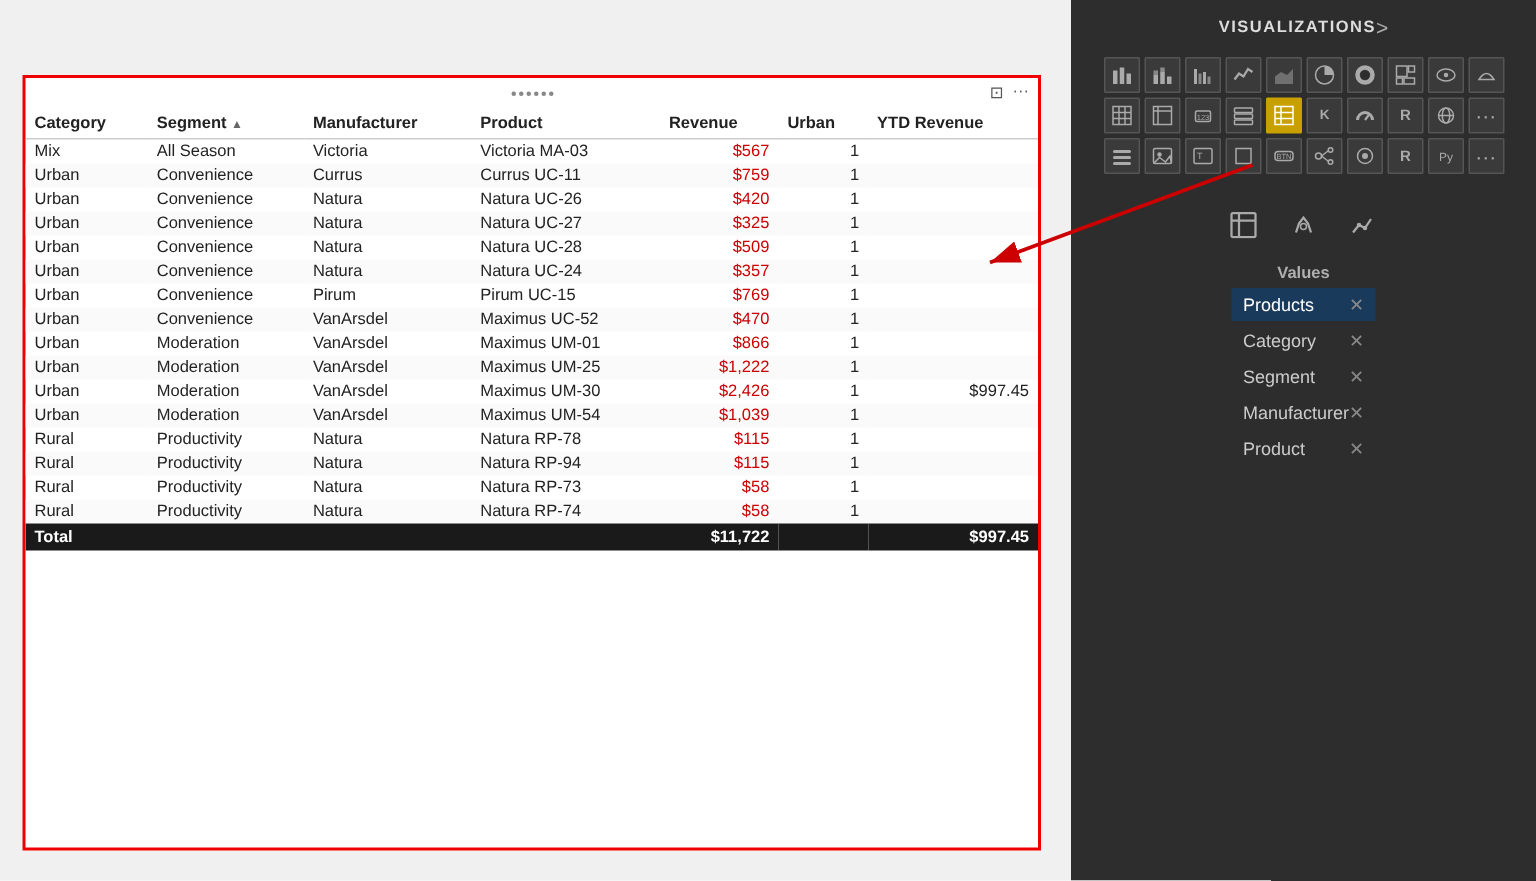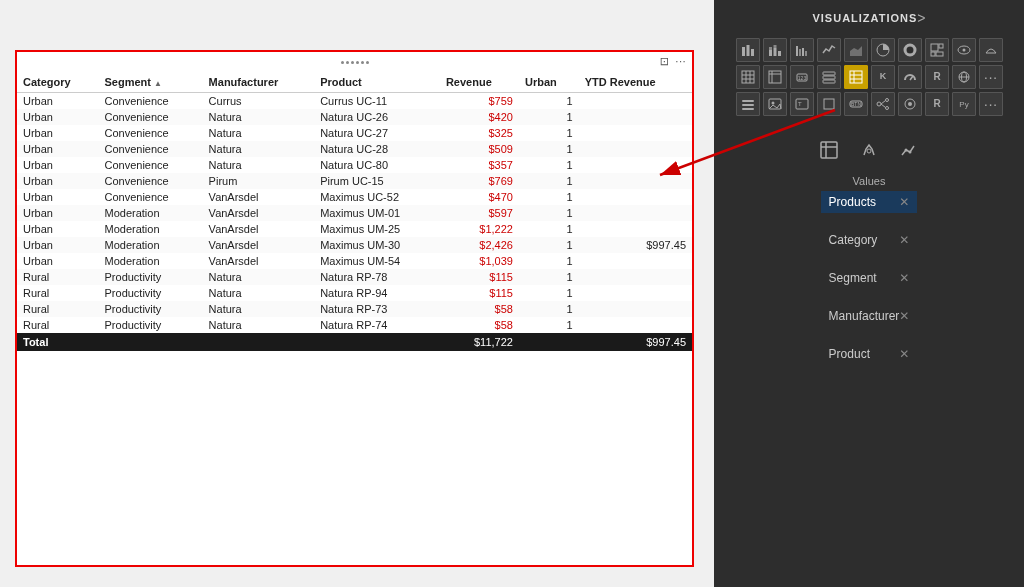--- a/index.html
+++ b/index.html
@@ -115,21 +115,21 @@
       text-align: right;
     }
 
     .ytd-cell {
       text-align: right;
     }
 
     .total-row {
       background: #1a1a1a !important;
       color: white;
-      font-weight: normal;
+      font-weight: bold;
     }
 
     .total-row td {
       color: white;
       padding: 3px 6px;
     }
 
     .total-row .revenue-cell {
       color: white;
     }
@@ -223,29 +223,29 @@
       font-size: 16px;
       color: #888;
       cursor: pointer;
       padding: 2px 4px;
     }
 
     .values-label {
       font-size: 11px;
       color: #b0b0b0;
       padding: 4px 14px 4px;
-      font-weight: 400;
+      font-weight: 700;
     }
 
     
     .values-list {
       padding: 0 8px;
       display: flex;
       flex-direction: column;
-      gap: 16px;
+      gap: 2px;
     }
 
     .value-item {
       display: flex;
       justify-content: space-between;
       align-items: center;
       padding: 4px 8px;
       font-size: 12px;
       color: #ccc;
     }
@@ -289,20 +289,29 @@
             <th>Category</th>
             <th>Segment <span class="sort-arrow">▲</span></th>
             <th>Manufacturer</th>
             <th>Product</th>
             <th class="right">Revenue</th>
             <th class="right">Urban</th>
             <th class="right">YTD Revenue</th>
           </tr>
         </thead>
         <tbody id="table-body">
+        <tr>
+    <td>Mix</td>
+    <td>All Season</td>
+    <td>Victoria</td>
+    <td>Victoria MA-03</td>
+    <td class="revenue-cell">$567</td>
+    <td class="units-cell">1</td>
+    <td class="ytd-cell"></td>
+  </tr>
             <tr>
     <td>Urban</td>
     <td>Convenience</td>
     <td>Currus</td>
     <td>Currus UC-11</td>
     <td class="revenue-cell">$759</td>
     <td class="units-cell">1</td>
     <td class="ytd-cell"></td>
   </tr>
             <tr>
@@ -329,21 +338,21 @@
     <td>Natura</td>
     <td>Natura UC-28</td>
     <td class="revenue-cell">$509</td>
     <td class="units-cell">1</td>
     <td class="ytd-cell"></td>
   </tr>
             <tr>
     <td>Urban</td>
     <td>Convenience</td>
     <td>Natura</td>
-    <td>Natura UC-80</td>
+    <td>Natura UC-24</td>
     <td class="revenue-cell">$357</td>
     <td class="units-cell">1</td>
     <td class="ytd-cell"></td>
   </tr>
             <tr>
     <td>Urban</td>
     <td>Convenience</td>
     <td>Pirum</td>
     <td>Pirum UC-15</td>
     <td class="revenue-cell">$769</td>
@@ -357,21 +366,21 @@
     <td>Maximus UC-52</td>
     <td class="revenue-cell">$470</td>
     <td class="units-cell">1</td>
     <td class="ytd-cell"></td>
   </tr>
             <tr>
     <td>Urban</td>
     <td>Moderation</td>
     <td>VanArsdel</td>
     <td>Maximus UM-01</td>
-    <td class="revenue-cell">$597</td>
+    <td class="revenue-cell">$866</td>
     <td class="units-cell">1</td>
     <td class="ytd-cell"></td>
   </tr>
             <tr>
     <td>Urban</td>
     <td>Moderation</td>
     <td>VanArsdel</td>
     <td>Maximus UM-25</td>
     <td class="revenue-cell">$1,222</td>
     <td class="units-cell">1</td>

